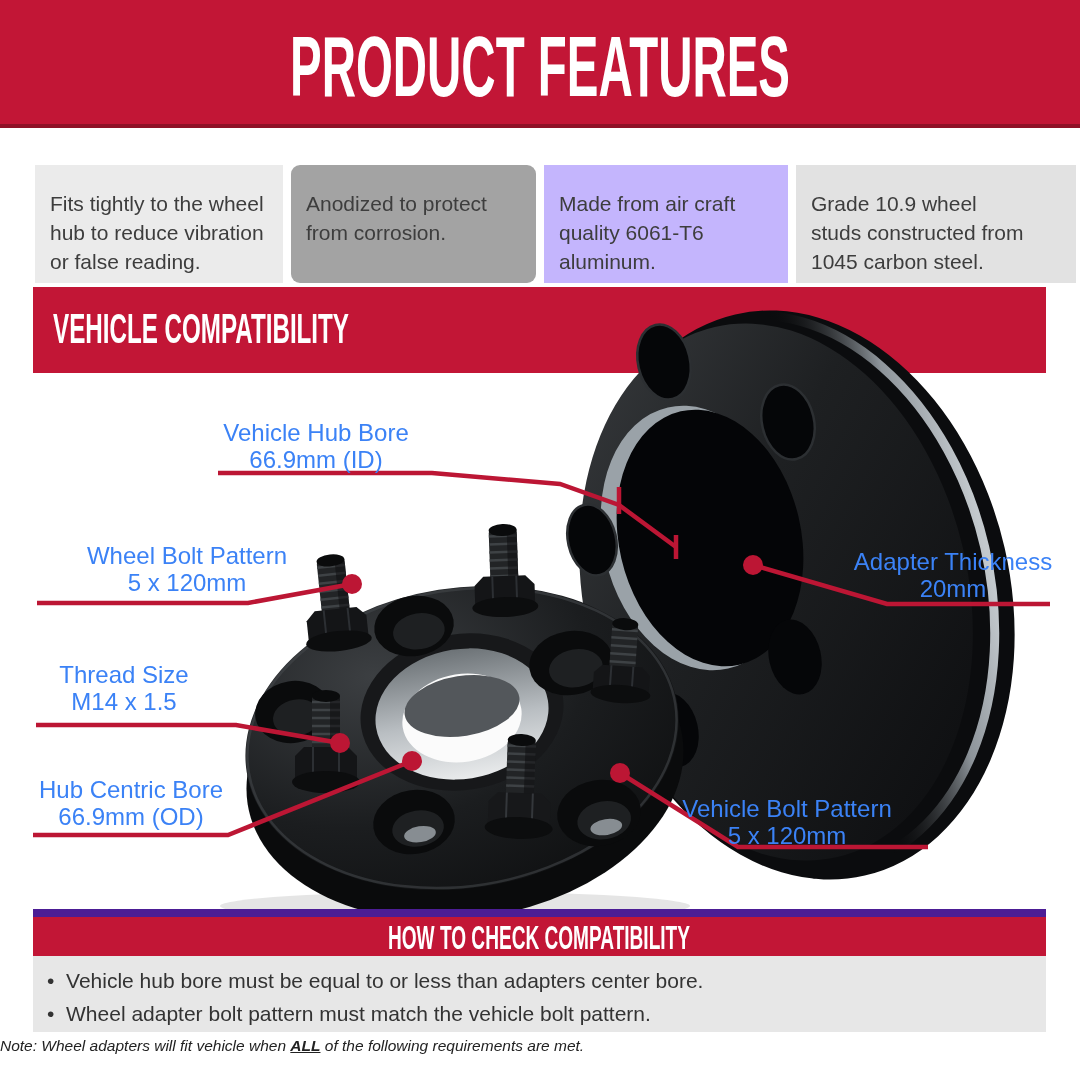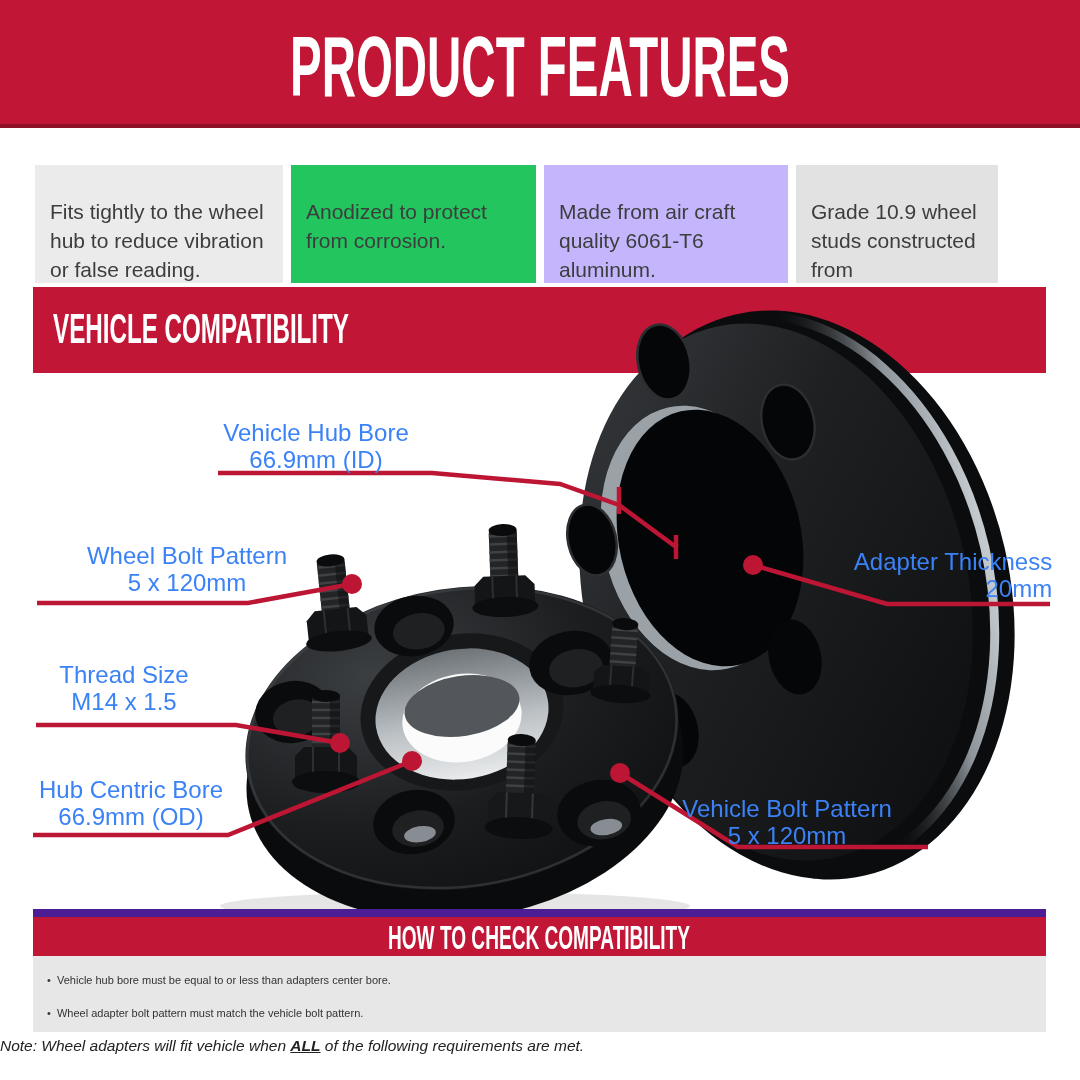--- a/index.html
+++ b/index.html
@@ -7,54 +7,54 @@
           font-family:"Liberation Sans",sans-serif;}
 
   
   .banner-top{position:absolute;left:0;top:0;width:1080px;height:124px;
               background:#c21636;border-bottom:4px solid #8f1127;}
   .banner-top svg{display:block;}
   .banner-title{fill:#ffffff;font-weight:bold;font-family:"Liberation Sans",sans-serif;}
 
   
   .feature-box{position:absolute;top:165px;height:118px;box-sizing:border-box;
-               padding:32px 4px 0 15px;font-size:21px;line-height:29px;color:#3d3d3d;}
+               padding:24px 4px 0 15px;font-size:21px;line-height:29px;color:#3d3d3d;}
   .fb1{left:35px;width:248px;background:#ebebeb;}
-  .fb2{left:291px;width:245px;background:#22c55e;}
+  .fb2{left:291px;width:245px;background:#a3a3a3;border-radius:9px;}
   .fb3{left:544px;width:244px;background:#c4b5fd;}
-  .fb4{left:796px;width:202px;background:#e2e2e2;}
+  .fb4{left:796px;width:280px;background:#e2e2e2;}
 
   
   .banner-vc{position:absolute;left:33px;top:287px;width:1013px;height:86px;
              background:#c21636;z-index:1;}
 
   
   .photo{position:absolute;left:0;top:287px;width:1080px;height:628px;z-index:3;}
 
   
   .callout-label{position:absolute;transform:translateX(-50%);text-align:center;
                  font-size:24px;line-height:27px;color:#3b82f6;z-index:4;white-space:nowrap;}
   .cl1{left:316px;top:419px;}
   .cl2{left:148px;top:542px;margin-left:39px;}
   .cl3{left:124px;top:661px;}
   .cl4{left:131px;top:776px;}
-  .cl5{left:953px;top:548px;text-align:right;}
+  .cl5{left:953px;top:548px;}
   .cl6{left:787px;top:795px;}
 
   
   .banner-htc{position:absolute;left:33px;top:909px;width:1013px;height:42px;
               background:#c21636;border-top:8px solid #4c1d95;z-index:5;}
 
   
   .checklist{position:absolute;left:33px;top:956px;width:1013px;height:76px;
              background:#e7e7e7;z-index:5;}
   .check-col{position:absolute;top:15px;}
   .col-left{left:14px;}
   .col-right{left:521px;}
-  .check-item{font-size:11px;line-height:19px;color:#333333;margin-bottom:14px;white-space:nowrap;}
+  .check-item{font-size:21px;line-height:19px;color:#333333;margin-bottom:14px;white-space:nowrap;}
   .check-item::before{content:"\2022\00a0\00a0";color:#333333;}
 
   
   .note{position:absolute;left:0;top:1037px;width:1080px;
         font-size:15.5px;font-style:italic;color:#222222;z-index:5;}
   .note .emph{font-weight:bold;text-decoration:underline;}
 </style>
 </head>
 <body>
 

